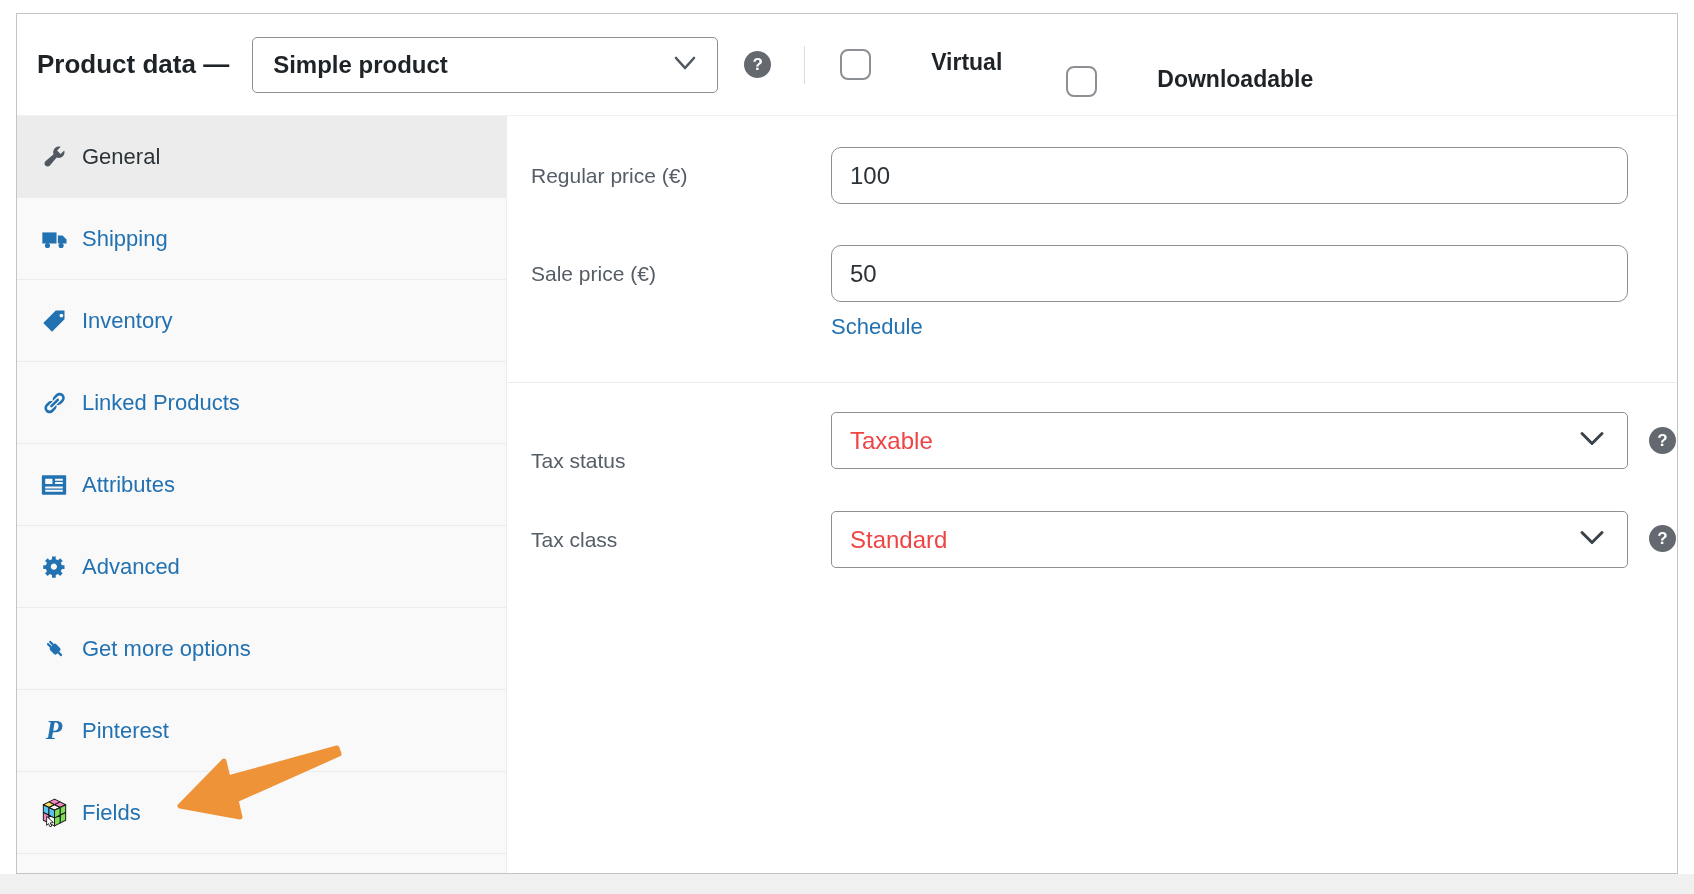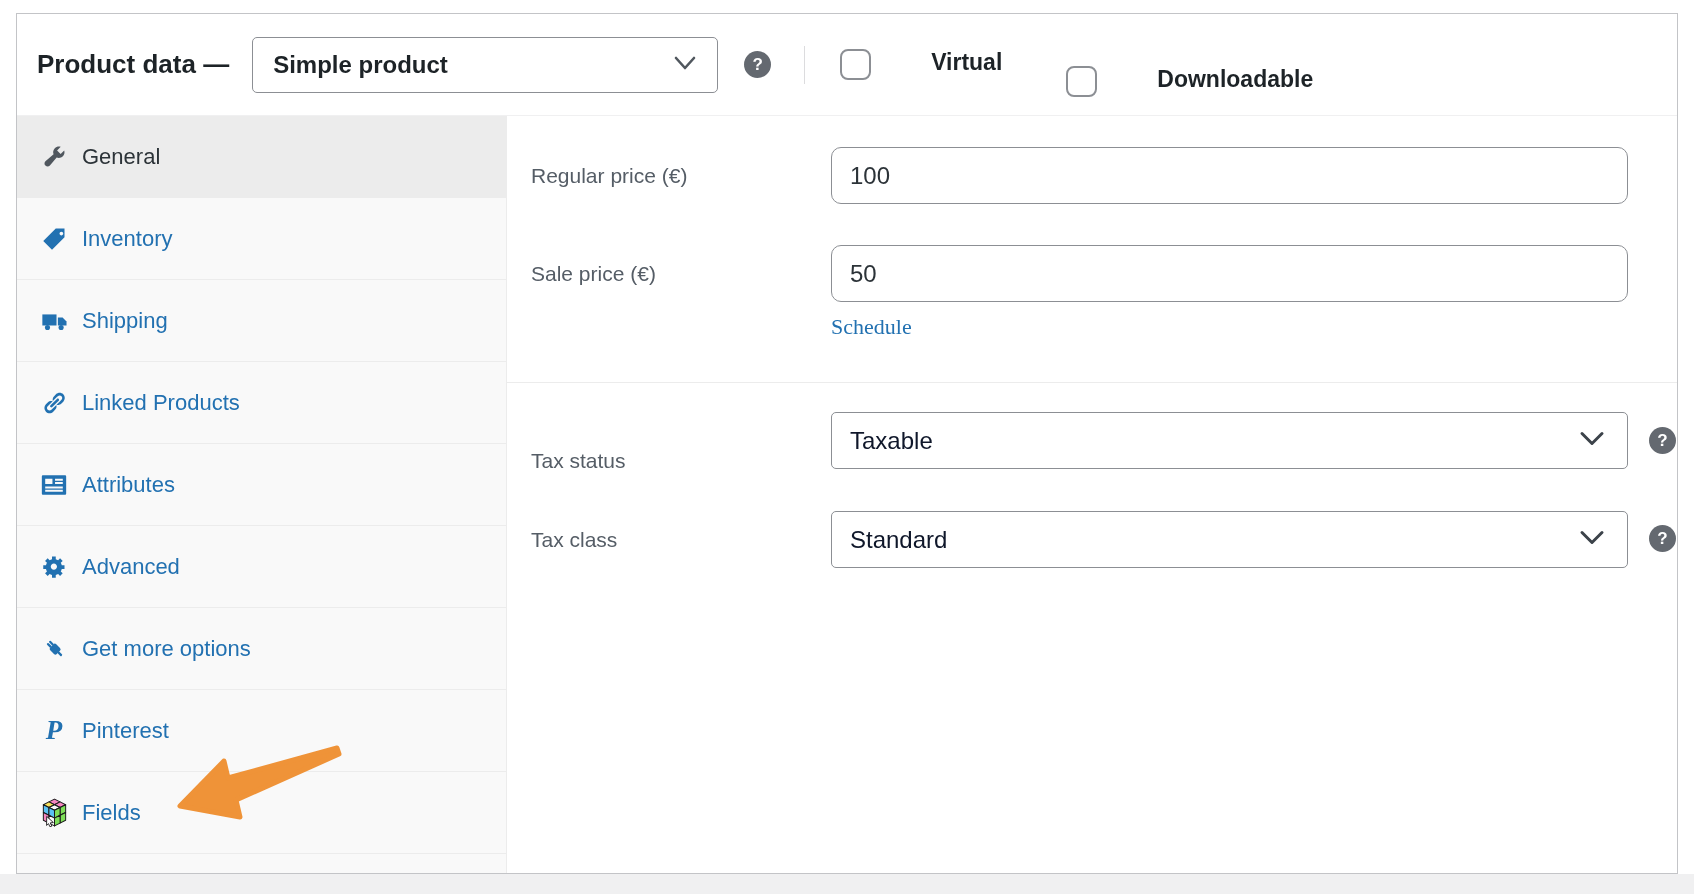--- a/index.html
+++ b/index.html
@@ -61,28 +61,28 @@
   .field-label{
     position:absolute;left:514px;width:280px;font-size:21px;color:#555d66;
     display:flex;align-items:center;height:57px;
   }
   .text-input{
     position:absolute;left:814px;width:797px;height:57px;box-sizing:border-box;
     border:1px solid #8c8f94;border-radius:10px;background:#fff;
     font-size:24px;color:#2c3338;padding:0 18px;outline:none;
     font-family:"Liberation Sans","DejaVu Sans",sans-serif;
   }
-  .schedule{position:absolute;left:814px;top:300px;font-size:22px;color:#2271b1;text-decoration:none;cursor:pointer;font-family:Liberation Serif, serif;}
+  .schedule{position:absolute;left:814px;top:300px;font-size:22px;color:#2271b1;text-decoration:none;cursor:pointer;}
   .hdivider{position:absolute;left:490px;right:0;top:368px;height:0;border-top:1px solid #ececec;}
   .fake-select{
     position:absolute;left:814px;width:797px;height:57px;box-sizing:border-box;
     border:1px solid #8c8f94;border-radius:5px;background:#fff;cursor:pointer;
     display:flex;align-items:center;justify-content:space-between;padding:0 22px 0 18px;
   }
-  .fake-select .val{font-size:24px;color:#0f172a;}
+  .fake-select .val{font-size:24px;color:#ef4444;}
   .main-help{position:absolute;left:1632px;}
   
   .anno{position:absolute;left:170px;top:740px;width:180px;height:92px;pointer-events:none;z-index:9;}
 </style>
 </head>
 <body>
 
 <div class="panel">
 
   <div class="panel-header">
@@ -118,37 +118,37 @@
       <span class="ticon">
         <svg width="25" height="25" viewBox="0 0 20 20">
             <path fill="#50575e" d="M16.68 9.77c-1.34 1.34-3.3 1.67-4.95.99l-5.41 6.52c-.99.99-2.59.99-3.58 0s-.99-2.59 0-3.57l6.52-5.42c-.68-1.65-.35-3.61.99-4.95 1.28-1.28 3.12-1.62 4.72-1.06l-2.89 2.89 2.82 2.82 2.86-2.87c.55 1.6.21 3.44-1.08 4.65z"></path>
           </svg>
       </span>
       <span>General</span>
     </div>
 
     <div class="tab">
       <span class="ticon">
-        <svg width="25" height="25" viewBox="0 0 20 20">
-            <path fill-rule="evenodd" d="M11 2h7v7L8 19l-7-7zm3 4c0 .83.67 1.5 1.5 1.5S17 6.83 17 6s-.67-1.5-1.5-1.5S14 5.17 14 6z"></path>
-          </svg>
-      </span>
-      <span>Inventory</span>
-    </div>
-
-    <div class="tab">
-      <span class="ticon">
         <svg width="27" height="25" viewBox="0 0 20 18">
             <path d="M1 4.5h10.5v8.2H1z"></path>
             <path d="M12.5 6.8h3.5l2.9 2.9v3h-6.4z"></path>
             <circle cx="4.8" cy="14.2" r="1.9"></circle>
             <circle cx="14.9" cy="14.2" r="1.9"></circle>
           </svg>
       </span>
       <span>Shipping</span>
+    </div>
+
+    <div class="tab">
+      <span class="ticon">
+        <svg width="25" height="25" viewBox="0 0 20 20">
+            <path fill-rule="evenodd" d="M11 2h7v7L8 19l-7-7zm3 4c0 .83.67 1.5 1.5 1.5S17 6.83 17 6s-.67-1.5-1.5-1.5S14 5.17 14 6z"></path>
+          </svg>
+      </span>
+      <span>Inventory</span>
     </div>
 
     <div class="tab">
       <span class="ticon">
         <svg width="24" height="24" viewBox="0 0 20 20">
             <path d="M17.74 2.76c1.68 1.69 1.68 4.41 0 6.1l-1.53 1.52c-1.12 1.12-2.7 1.47-4.14 1.09l2.62-2.61.76-.77.76-.76c.84-.84.84-2.2 0-3.04-.84-.85-2.2-.85-3.04 0l-.77.76-3.38 3.38c-.37-1.44-.02-3.02 1.1-4.14l1.52-1.53c1.69-1.68 4.41-1.68 6.1 0zM8.59 13.43l5.34-5.34c.42-.42.42-1.1 0-1.52-.44-.43-1.13-.39-1.53 0l-5.33 5.34c-.42.42-.42 1.1 0 1.52.44.43 1.13.39 1.52 0zm-.76 2.29l4.14-4.15c.38 1.44.03 3.02-1.09 4.14l-1.52 1.53c-1.69 1.68-4.41 1.68-6.1 0-1.68-1.69-1.68-4.41 0-6.1l1.53-1.52c1.12-1.12 2.7-1.47 4.14-1.1l-4.14 4.15c-.85.84-.85 2.2 0 3.04.84.85 2.2.85 3.04 0z"></path>
           </svg>
       </span>
       <span>Linked Products</span>
     </div>

